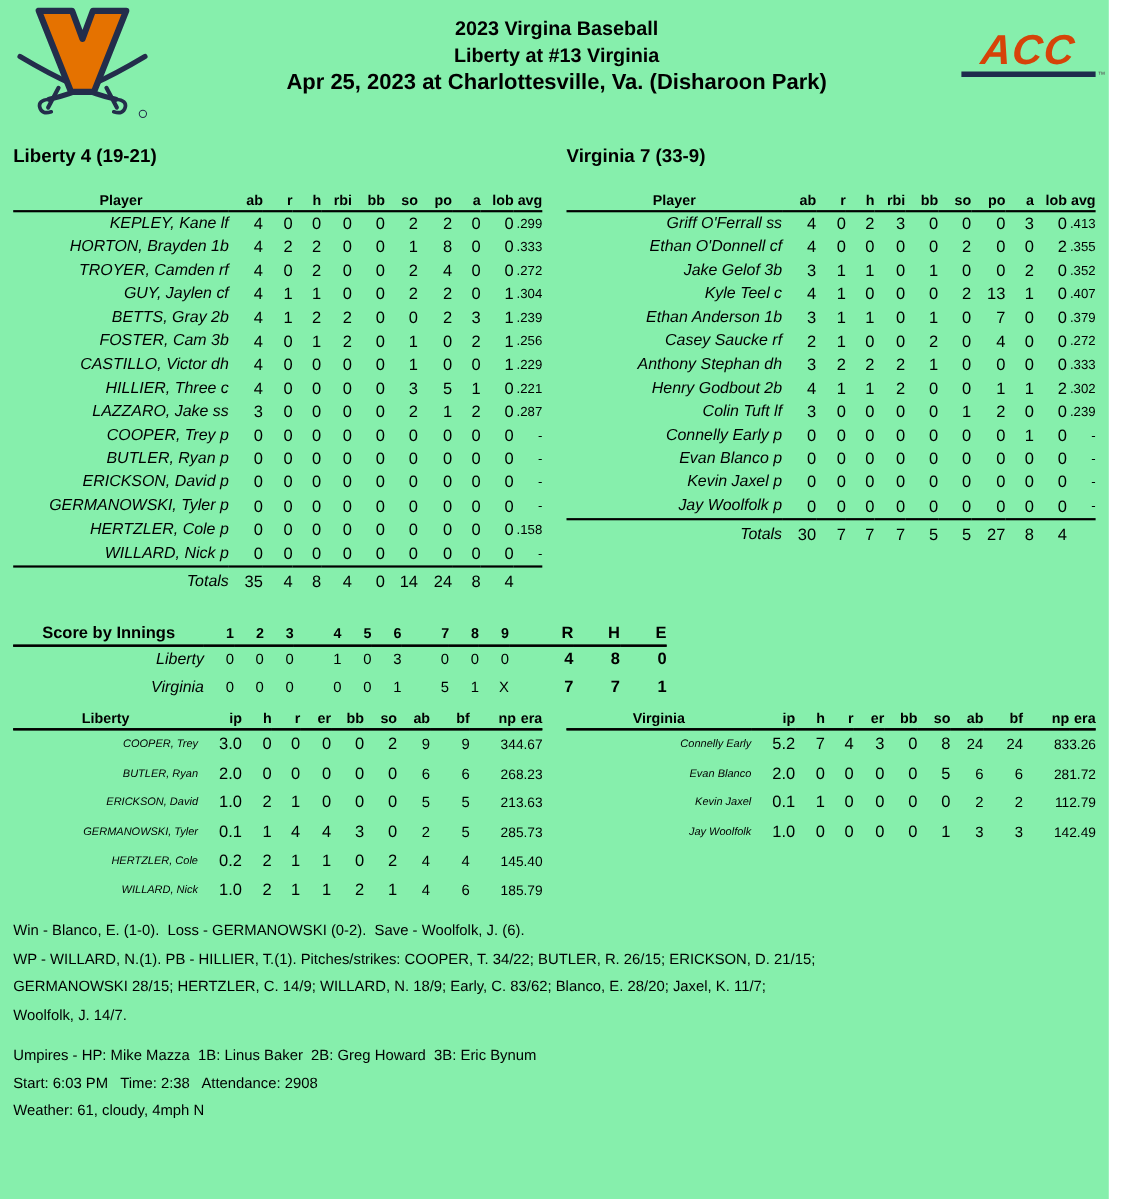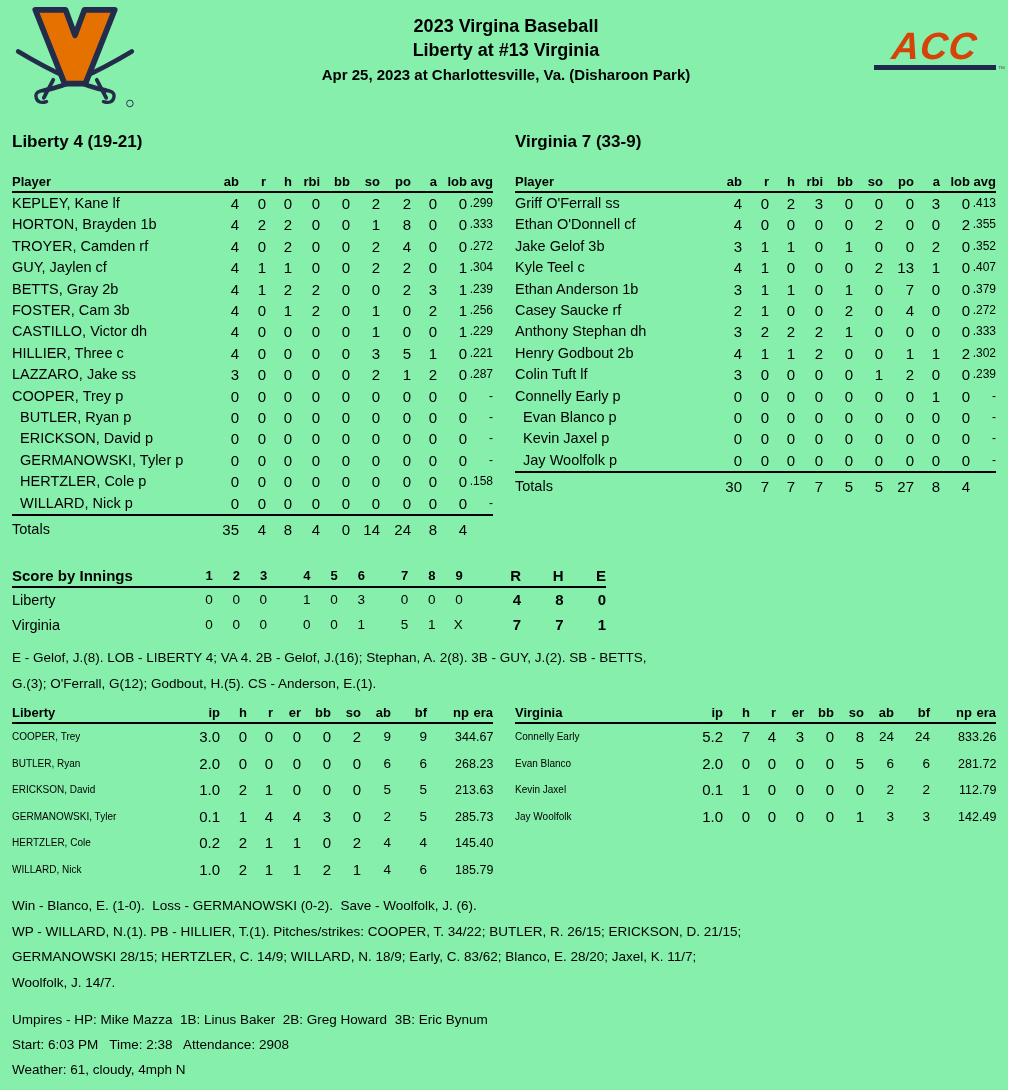--- a/index.html
+++ b/index.html
@@ -5,37 +5,37 @@
   * { margin:0; padding:0; box-sizing:border-box; }
   html,body { background:#fff; }
   body { color:#000; font-family:"Liberation Sans", sans-serif; }
   .page { width:1008px; height:1090px; padding:6px 12px 0 12px; overflow:hidden; background:#86efac; }
 
   
   .header { display:flex; align-items:flex-start; height:112px; }
   .uva-logo { width:126px; height:106px; flex:0 0 auto; }
   .titles { flex:1; text-align:center; padding-top:8px; }
   .title-line { font-weight:bold; font-size:18px; line-height:24px; }
-  .title-line.big { font-size:15px; line-height:26px; }
+  .title-line.big { font-size:20px; line-height:26px; }
   .acc-logo { flex:0 0 auto; width:122px; margin-top:22px; text-align:center; position:relative; }
   .acc-text { display:inline-block; font-weight:bold; font-style:italic; font-size:38px; line-height:36px;
               color:var(--acc-orange,#D64309); transform:skewX(-6deg); letter-spacing:1px; }
   .acc-bar { height:5px; background:var(--acc-navy,#1E2B4D); margin-top:1px; }
   .acc-tm { position:absolute; right:-9px; bottom:-2px; font-size:7px; color:#555; font-style:normal; }
 
   
   .columns { display:grid; grid-template-columns:1fr 1fr; column-gap:22px; align-items:start; }
   .team-header { font-weight:bold; font-size:17px; margin-top:14px; }
 
   
   table { border-collapse:collapse; table-layout:fixed; width:100%; }
   th { font-size:13px; font-weight:bold; text-align:right; border-bottom:2px solid #000; padding:0 0 2px 0; white-space:pre; }
-  th:first-child { text-align:left; }
+  th:first-child { text-align:center; }
   td { text-align:right; padding:0; white-space:pre; }
-  td:first-child { text-align:left; }
+  td:first-child { text-align:right;font-style:italic; }
 
   
   .batting { margin-top:22px; }
   .batting th:nth-child(1){width:196px}
   .batting th:nth-child(2){width:31px} .batting th:nth-child(3){width:27px}
   .batting th:nth-child(4){width:26px} .batting th:nth-child(5){width:28px}
   .batting th:nth-child(6){width:30px} .batting th:nth-child(7){width:30px}
   .batting th:nth-child(8){width:31px} .batting th:nth-child(9){width:26px}
   .batting th:nth-child(10){width:30px}
   .batting td { font-size:15px; line-height:21.4px; }
@@ -592,24 +592,20 @@
           <td>5</td>
           <td>1</td>
           <td>X</td>
           <td>7</td>
           <td>7</td>
           <td>1</td>
         </tr>
       </tbody>
     </table>
 
-  <div class="note-block">
-      <div class="text-line">E - Gelof, J.(8). LOB - LIBERTY 4; VA 4. 2B - Gelof, J.(16); Stephan, A. 2(8). 3B - GUY, J.(2). SB - BETTS,</div>
-      <div class="text-line">G.(3); O'Ferrall, G(12); Godbout, H.(5). CS - Anderson, E.(1).</div>
-    </div>
 
   <div class="columns">
     <div>
       <table class="pitching">
           <thead>
             <tr>
               <th>Liberty</th>
               <th>ip</th>
               <th>h</th>
               <th>r</th>

